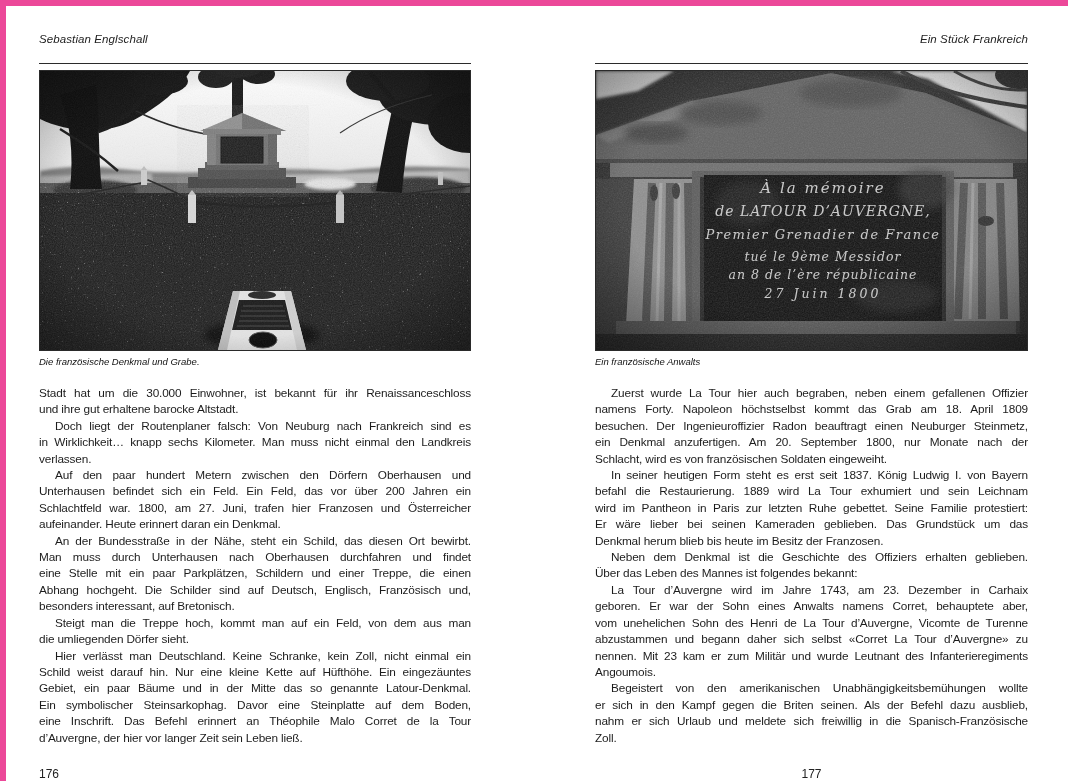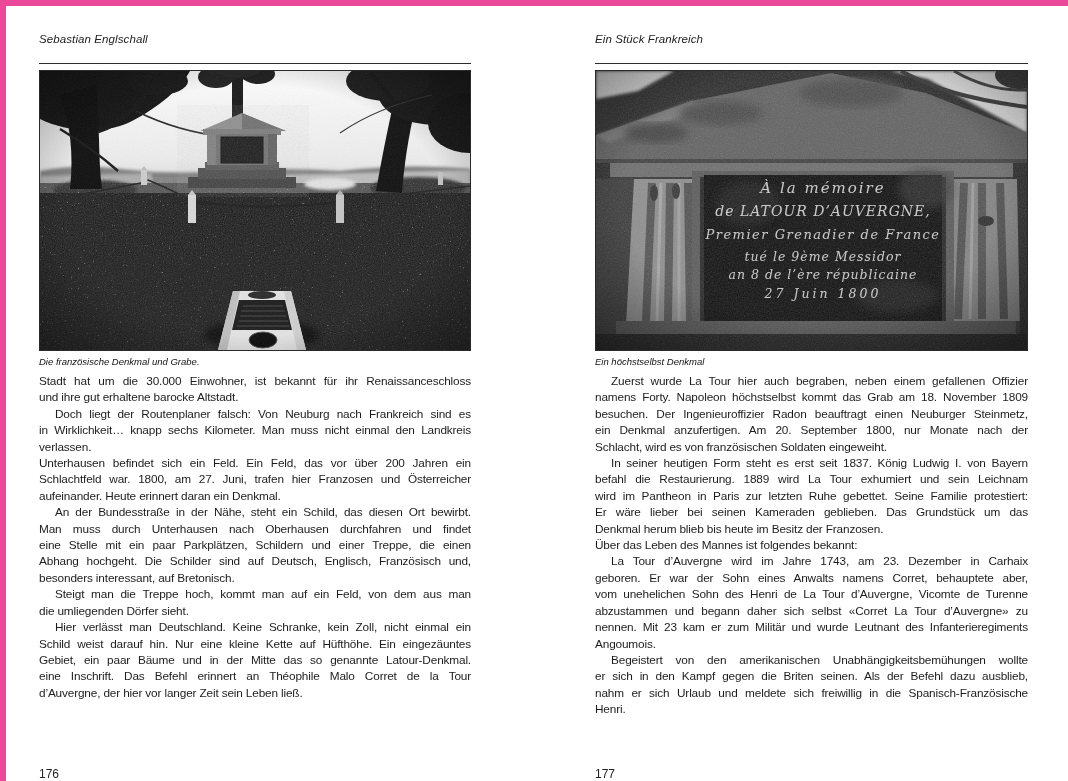--- a/index.html
+++ b/index.html
@@ -8,41 +8,41 @@
     background:#ffffff;overflow:hidden;
     font-family:"Liberation Sans",sans-serif;color:#1c1c1c;
   }
   .col{position:absolute;top:0;height:779px;}
   .col-left{left:33px;width:432px;}
   .col-right{left:589px;width:433px;}
   .running-head{
     position:absolute;top:27px;left:0;right:0;
     font-style:italic;font-size:11.5px;color:#222;letter-spacing:.1px;
   }
-  .running-head.rh-right{text-align:left;}
+  .running-head.rh-right{text-align:right;}
   .head-rule{position:absolute;top:57px;left:0;right:0;height:1px;background:#2b2b2b;}
   .photo{
     position:absolute;top:64px;left:0;right:0;height:281px;margin:0;
     border:1px solid #2a2a2a;box-sizing:border-box;background:#888;overflow:hidden;
   }
   .photo svg{display:block;}
   .caption{
     position:absolute;top:350px;left:0;right:17px;
     font-style:italic;font-size:9.5px;color:#111;
   }
-  .bodytext{position:absolute;top:367px;left:0;right:0;}
+  .bodytext{position:absolute;top:379px;left:0;right:0;}
   .tl{
     font-size:11.8px;line-height:16.4px;letter-spacing:-0.15px;
     text-align:justify;text-align-last:justify;
     white-space:nowrap;overflow:hidden;color:#1c1c1c;
   }
   .tl-end{text-align-last:left;}
   .tl-ind{text-indent:16px;}
   .pageno{position:absolute;top:729px;left:0;right:0;font-size:12px;color:#222;margin-top:32px;}
-  .pageno.pn-right{text-align:left;}
+  .pageno.pn-right{text-align:center;}
 </style>
 </head>
 <body>
 
 <div class="spread">
 
   <section class="col col-left">
     <div class="running-head">Sebastian Englschall</div>
     <div class="head-rule"></div>
 
@@ -166,33 +166,35 @@
       </svg>
     </figure>
 
     <figcaption class="caption">Die französische Denkmal und Grabe.</figcaption>
     <div class="bodytext" id="left-body">
         <div class="tl">Stadt hat um die 30.000 Einwohner, ist bekannt für ihr Renaissanceschloss</div>
         <div class="tl tl-end">und ihre gut erhaltene barocke Altstadt.</div>
         <div class="tl tl-ind">Doch liegt der Routenplaner falsch: Von Neuburg nach Frankreich sind es</div>
         <div class="tl">in Wirklichkeit… knapp sechs Kilometer. Man muss nicht einmal den Landkreis</div>
         <div class="tl tl-end">verlassen.</div>
+        <div class="tl tl-ind">Auf den paar hundert Metern zwischen den Dörfern Oberhausen und</div>
         <div class="tl">Unterhausen befindet sich ein Feld. Ein Feld, das vor über 200 Jahren ein</div>
         <div class="tl">Schlachtfeld war. 1800, am 27. Juni, trafen hier Franzosen und Österreicher</div>
         <div class="tl tl-end">aufeinander. Heute erinnert daran ein Denkmal.</div>
         <div class="tl tl-ind">An der Bundesstraße in der Nähe, steht ein Schild, das diesen Ort bewirbt.</div>
         <div class="tl">Man muss durch Unterhausen nach Oberhausen durchfahren und findet</div>
         <div class="tl">eine Stelle mit ein paar Parkplätzen, Schildern und einer Treppe, die einen</div>
         <div class="tl">Abhang hochgeht. Die Schilder sind auf Deutsch, Englisch, Französisch und,</div>
         <div class="tl tl-end">besonders interessant, auf Bretonisch.</div>
         <div class="tl tl-ind">Steigt man die Treppe hoch, kommt man auf ein Feld, von dem aus man</div>
         <div class="tl tl-end">die umliegenden Dörfer sieht.</div>
         <div class="tl tl-ind">Hier verlässt man Deutschland. Keine Schranke, kein Zoll, nicht einmal ein</div>
         <div class="tl">Schild weist darauf hin. Nur eine kleine Kette auf Hüfthöhe. Ein eingezäuntes</div>
         <div class="tl">Gebiet, ein paar Bäume und in der Mitte das so genannte Latour-Denkmal.</div>
+        <div class="tl">Ein symbolischer Steinsarkophag. Davor eine Steinplatte auf dem Boden,</div>
         <div class="tl">eine Inschrift. Das Befehl erinnert an Théophile Malo Corret de la Tour</div>
         <div class="tl tl-end">d’Auvergne, der hier vor langer Zeit sein Leben ließ.</div>
       </div>
     <div class="pageno">176</div>
   </section>
 
   <section class="col col-right">
     <div class="running-head rh-right">Ein Stück Frankreich</div>
     <div class="head-rule"></div>
 
@@ -277,39 +279,40 @@
 
         <rect x="20" y="250" width="400" height="15" fill="#585858"></rect>
         <rect x="0" y="263" width="431" height="16" fill="#252525"></rect>
         <polygon points="421,108 431,98 431,263 424,263" fill="#2e2e2e"></polygon>
 
         <rect x="0" y="0" width="431" height="279" filter="url(#grainR)" opacity="0.22"></rect>
         <rect x="0" y="0" width="431" height="279" fill="url(#vigR)"></rect>
       </svg>
     </figure>
 
-    <figcaption class="caption">Ein höchstselbst Denkmal</figcaption>
+    <figcaption class="caption">Ein französische Anwalts</figcaption>
     <div class="bodytext" id="right-body">
         <div class="tl tl-ind">Zuerst wurde La Tour hier auch begraben, neben einem gefallenen Offizier</div>
-        <div class="tl">namens Forty. Napoleon höchstselbst kommt das Grab am 18. November 1809</div>
+        <div class="tl">namens Forty. Napoleon höchstselbst kommt das Grab am 18. April 1809</div>
         <div class="tl">besuchen. Der Ingenieuroffizier Radon beauftragt einen Neuburger Steinmetz,</div>
         <div class="tl">ein Denkmal anzufertigen. Am 20. September 1800, nur Monate nach der</div>
         <div class="tl tl-end">Schlacht, wird es von französischen Soldaten eingeweiht.</div>
         <div class="tl tl-ind">In seiner heutigen Form steht es erst seit 1837. König Ludwig I. von Bayern</div>
         <div class="tl">befahl die Restaurierung. 1889 wird La Tour exhumiert und sein Leichnam</div>
         <div class="tl">wird im Pantheon in Paris zur letzten Ruhe gebettet. Seine Familie protestiert:</div>
         <div class="tl">Er wäre lieber bei seinen Kameraden geblieben. Das Grundstück um das</div>
         <div class="tl tl-end">Denkmal herum blieb bis heute im Besitz der Franzosen.</div>
+        <div class="tl tl-ind">Neben dem Denkmal ist die Geschichte des Offiziers erhalten geblieben.</div>
         <div class="tl tl-end">Über das Leben des Mannes ist folgendes bekannt:</div>
         <div class="tl tl-ind">La Tour d’Auvergne wird im Jahre 1743, am 23. Dezember in Carhaix</div>
         <div class="tl">geboren. Er war der Sohn eines Anwalts namens Corret, behauptete aber,</div>
         <div class="tl">vom unehelichen Sohn des Henri de La Tour d’Auvergne, Vicomte de Turenne</div>
         <div class="tl">abzustammen und begann daher sich selbst «Corret La Tour d’Auvergne» zu</div>
         <div class="tl">nennen. Mit 23 kam er zum Militär und wurde Leutnant des Infanterieregiments</div>
         <div class="tl tl-end">Angoumois.</div>
         <div class="tl tl-ind">Begeistert von den amerikanischen Unabhängigkeitsbemühungen wollte</div>
         <div class="tl">er sich in den Kampf gegen die Briten seinen. Als der Befehl dazu ausblieb,</div>
         <div class="tl">nahm er sich Urlaub und meldete sich freiwillig in die Spanisch-Französische</div>
-        <div class="tl tl-end">Henri.</div>
+        <div class="tl tl-end">Zoll.</div>
       </div>
     <div class="pageno pn-right">177</div>
   </section>
 </div>
 
 </body></html>

